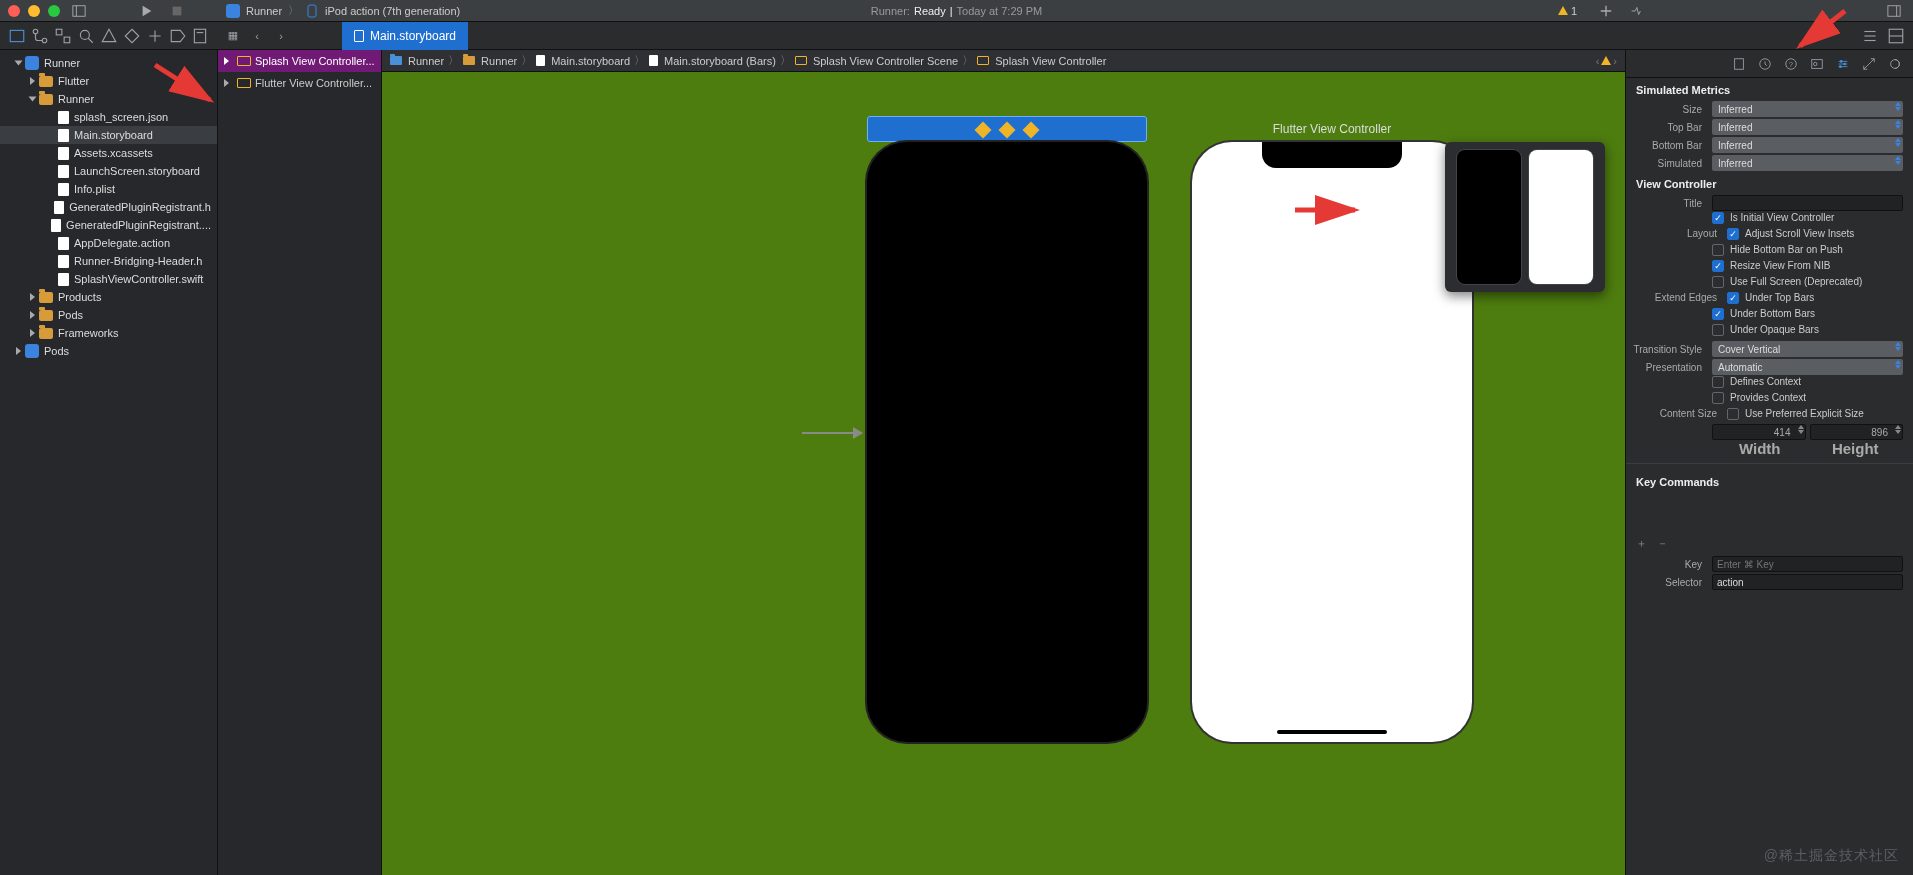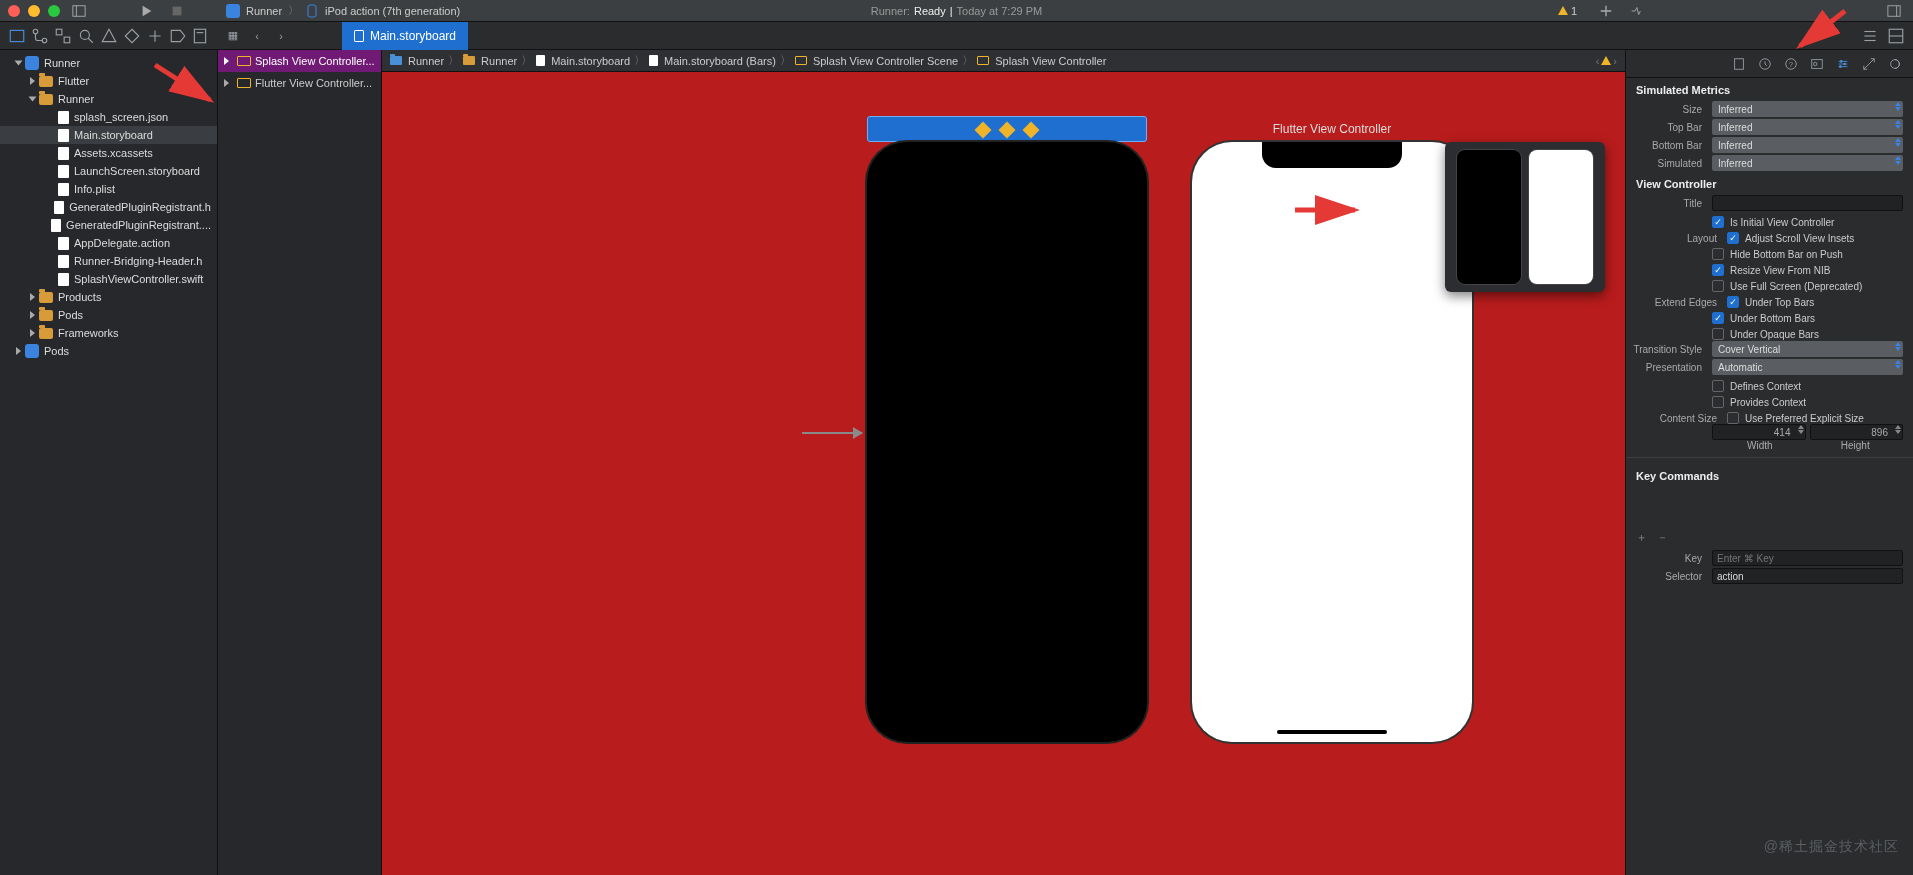--- a/index.html
+++ b/index.html
@@ -63,21 +63,21 @@
 .crumb{ height:22px; background:#2e3033; border-bottom:1px solid #111; display:flex; align-items:center; padding:0 8px; gap:4px; color:#ccc; font-size:11px; position:relative;}
 .crumb .chev{color:#8a8a8a;}
 .crumb .folder-mini{width:12px;height:9px;background:#d89b3a;border-radius:1px;display:inline-block;position:relative;margin-right:2px;}
 .crumb .folder-mini.blue{background:#4a90d9;}
 .crumb .folder-mini:before{content:"";position:absolute;top:-2px;left:0;width:5px;height:2px;background:inherit;border-radius:1px 1px 0 0;}
 .crumb .doc-mini{width:9px;height:11px;background:#fff;border-radius:1px;display:inline-block;margin-right:2px;}
 .crumb .vc-mini{width:12px;height:9px;border:1px solid #f0b429;border-radius:1px;display:inline-block;margin-right:2px;}
 .crumb .end-ctrl{ margin-left:auto; display:flex; align-items:center; gap:2px;}
 .crumb .nav-chev{color:#777;}
 .crumb .ytri{ width:0;height:0;border-left:5px solid transparent;border-right:5px solid transparent;border-bottom:9px solid #f0b429;}
-.canvas{ flex:1; background:#b91c1c; position:relative; overflow:hidden;}
+.canvas{ flex:1; background:#4d7c0f; position:relative; overflow:hidden;}
 
 
 .phone{ position:absolute; background:#000; border-radius:40px; box-shadow:0 0 0 2px #222; }
 .phone.black{ left:485px; top:70px; width:280px; height:600px; }
 .phone.white{ left:810px; top:70px; width:280px; height:600px; background:#fff; box-shadow:0 0 0 2px #333;}
 .phone.white .notch{ position:absolute; top:0; left:50%; transform:translateX(-50%); width:140px; height:26px; background:#000; border-radius:0 0 14px 14px;}
 .phone.white .homebar{ position:absolute; bottom:8px; left:50%; transform:translateX(-50%); width:110px; height:4px; border-radius:2px; background:#000;}
 .scene-label{ position:absolute; color:#fff; font-size:12px; text-align:center; height:26px; line-height:26px;}
 .scene-label.sel{ left:485px; top:44px; width:280px; background:#1f6fd0; border:1px solid #6ab0ff; border-radius:3px;}
 .scene-label.plain{ left:810px; top:44px; width:280px; color:#ddd;}
@@ -98,37 +98,37 @@
 .section-h{ padding:6px 10px 4px; color:#eee; font-weight:600; font-size:11px;}
 .field-row{ display:flex; align-items:center; height:18px; padding:0 10px 0 0; gap:6px;}
 .field-row .lbl{ width:80px; text-align:right; color:#aaa; font-size:10px; padding-right:4px;}
 .picker{ flex:1; height:16px; background:#5a5d61; border-radius:2px; display:flex; align-items:center; padding:0 6px; color:#ddd; font-size:10px; position:relative;}
 .picker .arrows{position:absolute;right:2px;top:1px;display:flex;flex-direction:column;gap:0;}
 .picker .arrows span{width:0;height:0;border-left:3px solid transparent;border-right:3px solid transparent;}
 .picker .arrows .u{border-bottom:4px solid #ccc;}
 .picker .arrows .d{border-top:4px solid #ccc;margin-top:1px;}
 .picker.blue .arrows .u{border-bottom-color:#3a84e0;} .picker.blue .arrows .d{border-top-color:#3a84e0;}
 .txt{ flex:1; height:16px; background:#202224; border:1px solid #111; border-radius:2px; color:#ddd; padding:0 4px; font-size:10px;}
-.chk-row{ display:flex; align-items:flex-end; height:16px; padding-left:86px; gap:6px; color:#ccc; font-size:10px;}
+.chk-row{ display:flex; align-items:flex-start; height:16px; padding-left:86px; gap:6px; color:#ccc; font-size:10px;}
 .chk-row.with-lbl{padding-left:0;margin-left:15px;}
 .chk-row.with-lbl .lbl{ width:80px; text-align:right; color:#aaa; padding-right:4px;}
 .cb{ width:12px;height:12px;border:1px solid #666;border-radius:2px;background:#2b2d30;display:inline-flex;align-items:center;justify-content:center;}
 .cb.on{ background:#1f6fd0;border-color:#1f6fd0;}
 .cb.on:after{content:"✓";color:#fff;font-size:9px;line-height:1;}
 .two-num{ display:flex; gap:4px; padding:0 10px 0 86px;}
 .num{ flex:1; height:16px; background:#202224; border:1px solid #111;border-radius:2px; color:#aaa; font-size:10px; display:flex;align-items:center;justify-content:flex-end;padding-right:14px;position:relative;}
 .num .step{position:absolute;right:1px;top:0;display:flex;flex-direction:column;}
 .num .step span{width:0;height:0;border-left:3px solid transparent;border-right:3px solid transparent;}
 .num .step .u{border-bottom:4px solid #888;margin-bottom:1px;}
 .num .step .d{border-top:4px solid #888;}
 .sub-lbls{ display:flex; padding-left:86px; padding-right:10px;}
-.sub-lbls span{flex:1;text-align:center;color:#aaa;font-size:10px;}
+.sub-lbls span{flex:1;text-align:center;color:#aaa;font-size:15px;font-weight:bold;}
 .divider{ height:1px; background:#3a3d41; margin:6px 0;}
 .add-remove{ display:flex; align-items:center; gap:10px; padding:4px 10px; color:#888;}
-.watermark{ position:fixed; right:14px; bottom:19px; color:#5b5e63; font-size:14px; letter-spacing:1px;}
+.watermark{ position:fixed; right:14px; bottom:10px; color:#5b5e63; font-size:14px; letter-spacing:1px;}
 .red-arrow{ position:absolute; pointer-events:none;}
 .red-arrow svg{ overflow:visible;}
 </style>
 </head>
 <body>
 <div class="root">
 
 <div class="titlebar">
   <div class="traffic">
     <div class="dot red"></div>

